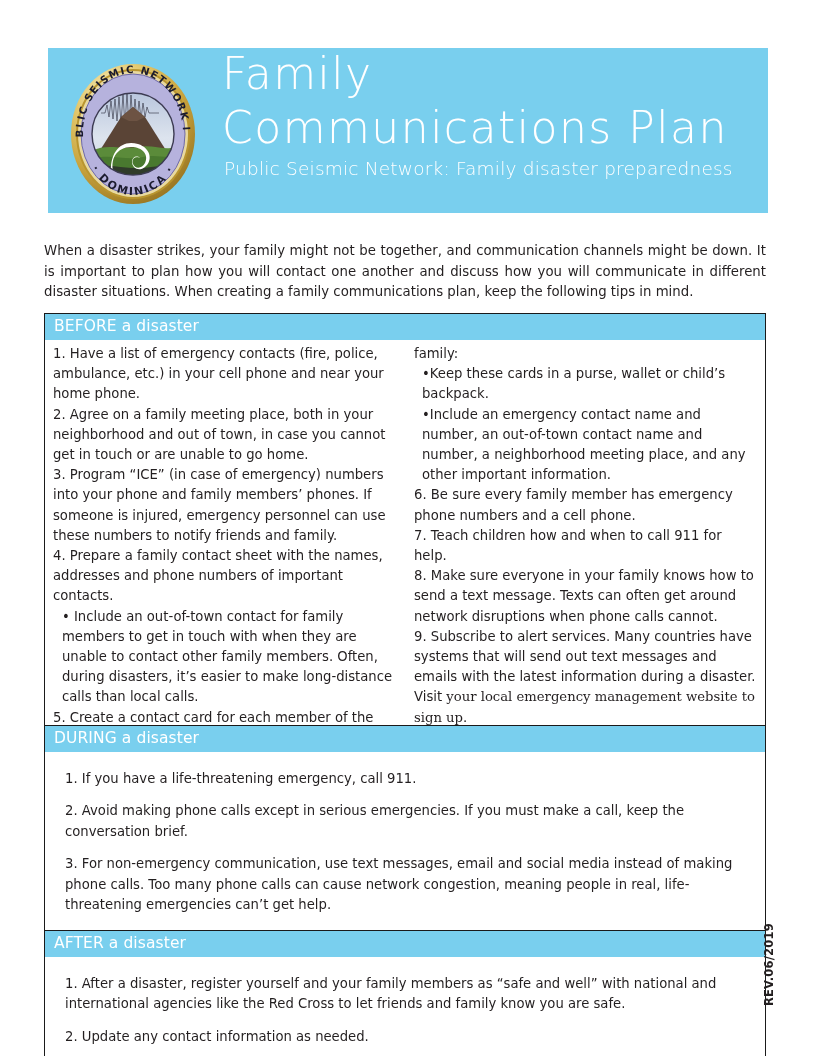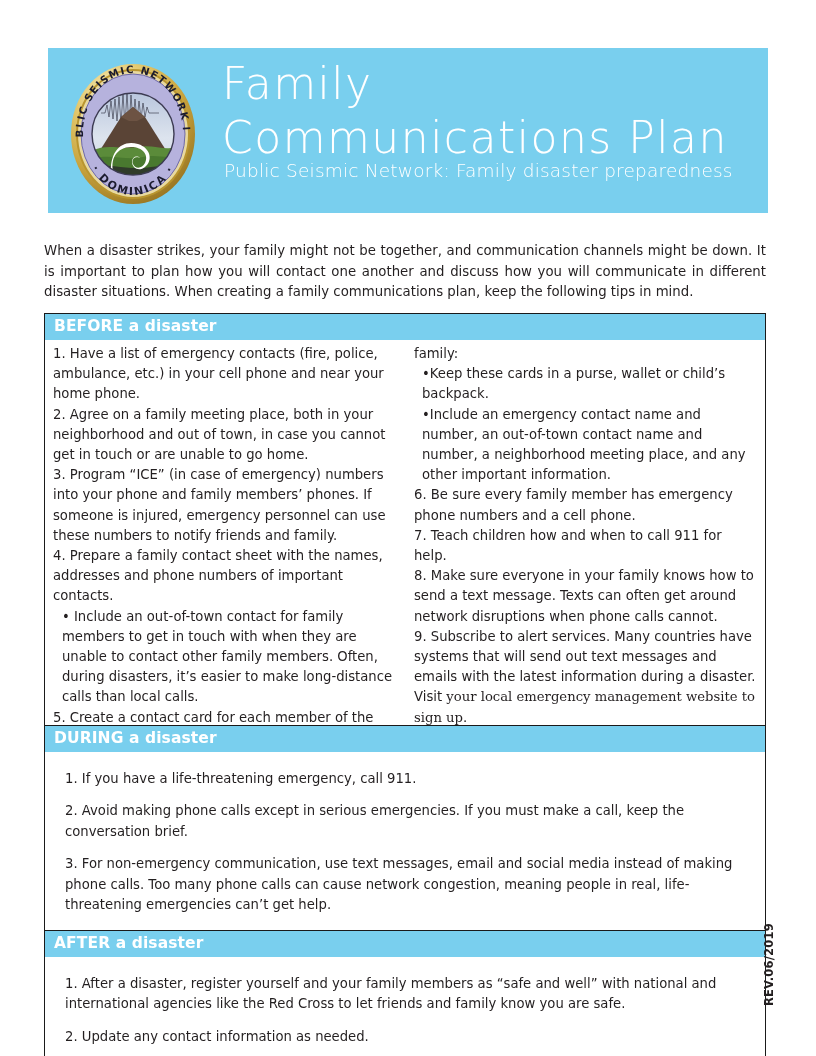--- a/index.html
+++ b/index.html
@@ -41,39 +41,38 @@
   }
   .seal {
     width: 148px;
     height: 155px;
     position: relative;
   }
 
   
   .title-block {
     flex: 1;
-    padding-top: 10px;
     padding-left: 4px;
   }
   .title-line1, .title-line2 {
     color: #ffffff;
     font-family: "DejaVu Sans", sans-serif;
     font-weight: 300;
     letter-spacing: 1.5px;
     line-height: 1;
     text-shadow: 0 0 1px rgba(255,255,255,.25);
   }
   .title-line1 {
     font-size: 44px;
     margin-bottom: 10px;
     padding-top: 4px;
   }
   .title-line2 {
     font-size: 44px;
-    margin-bottom: 1px;
+    margin-bottom: 9px;
   }
   .subtitle {
     color: #ffffff;
     font-family: "DejaVu Sans", sans-serif;
     font-size: 18.5px;
     font-weight: 300;
     letter-spacing: .2px;
     line-height: 1.05;
     padding-left: 2px;
   }
@@ -105,21 +104,21 @@
     background: #79cfee;
     color: #ffffff;
     font-family: "DejaVu Sans", sans-serif;
     font-size: 15.5px;
     font-weight: bold;
     letter-spacing: .1px;
     padding: 3px 0 4px 9px;
     line-height: 1.22;
   }
   .section-head .strong {
-    font-weight: bold;
+    font-weight: normal;
   }
   .section-body {
     padding: 5px 8px 6px 8px;
     font-family: "DejaVu Sans", sans-serif;
     font-size: 13.2px;
     line-height: 20.4px;
     color: #231f20;
   }
 
   

